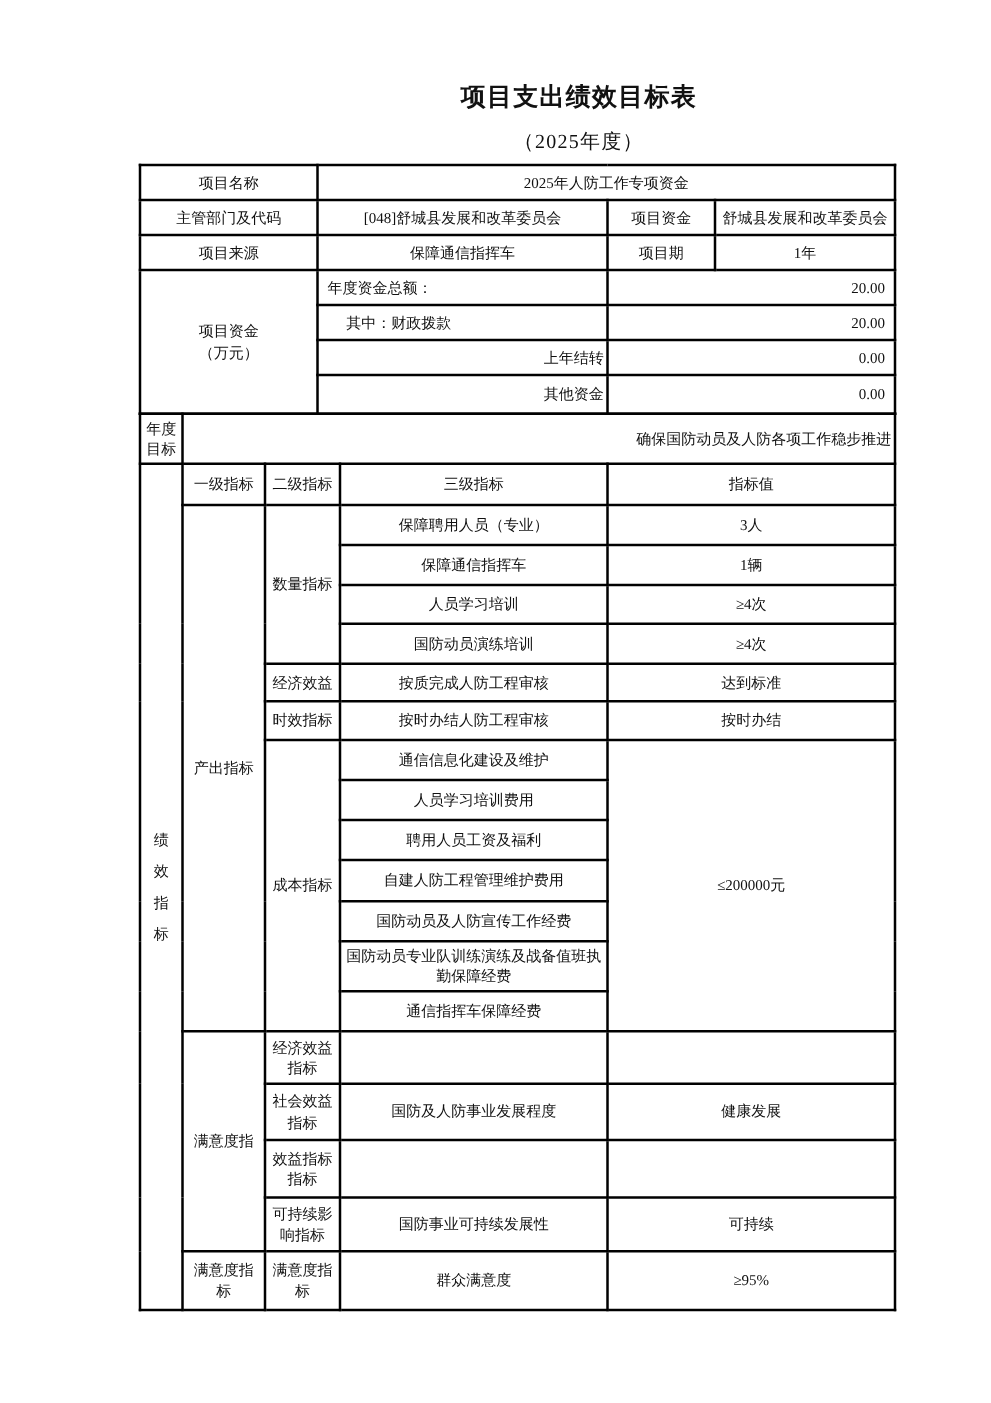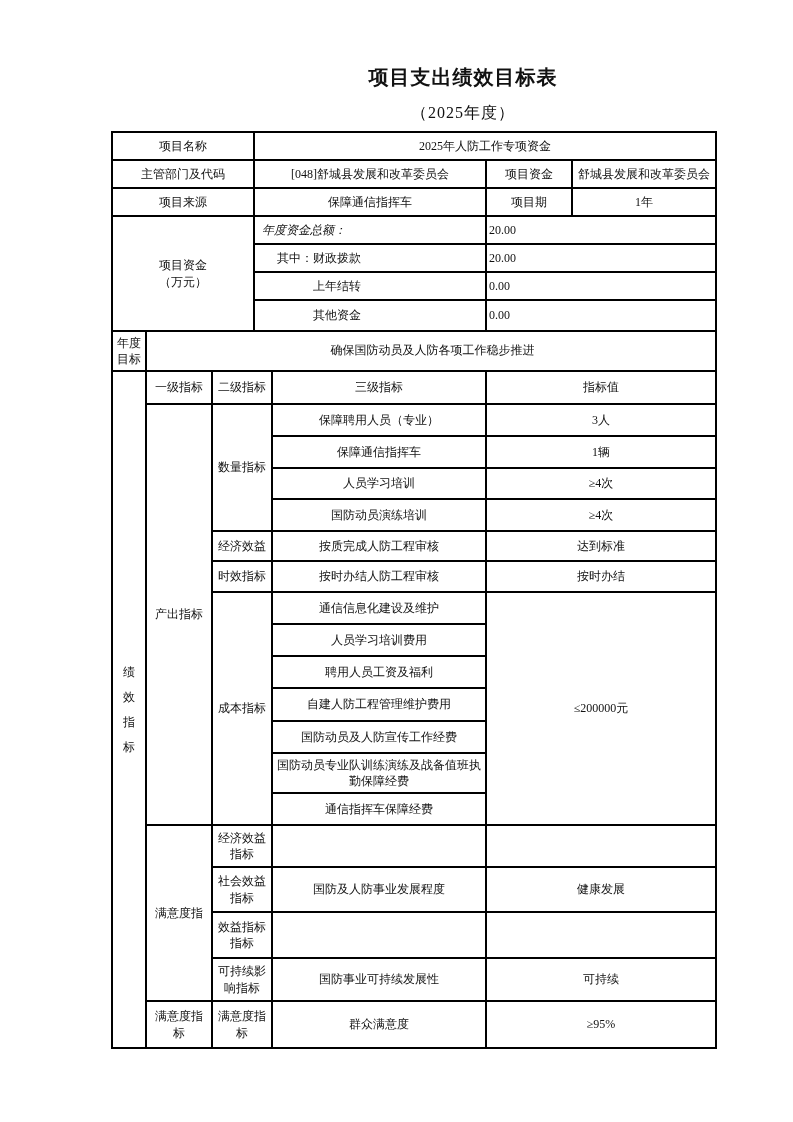--- a/index.html
+++ b/index.html
@@ -16,25 +16,25 @@
   }
   .subtitle{font-size:16px;text-align:center;margin:0 0 7px 0;letter-spacing:1px;}
   table{border-collapse:collapse;table-layout:fixed;width:604px;}
   td{
     border:2px solid #000000;font-size:12px;line-height:1.35;
     text-align:center;vertical-align:middle;padding:1px 2px;
     overflow:hidden;word-break:break-all;
   }
   .tblB{margin-top:-2px;}
   .pre{white-space:pre-line;}
-  .right{text-align:left;padding-right:7px;}
-  .ind0{text-align:left;padding-left:7px;font-style:italic;}
+  .right{text-align:right;padding-right:7px;}
+  .ind0{text-align:left;padding-left:7px;}
   .ind1{text-align:left;padding-left:22px;}
-  .ind2{text-align:left;padding-left:58px;}
-  .goaltext{text-align:center;padding-left:5px;font-family:Liberation Mono, monospace;}
+  .ind2{text-align:right;padding-left:58px;}
+  .goaltext{text-align:right;padding-left:5px;}
   .side{white-space:pre-line;line-height:25px;}
 </style>
 </head>
 <body>
 
 <div class="sheet">
 
   <h1 class="title">项目支出绩效目标表</h1>
   <div class="subtitle">（2025年度）</div>
 

